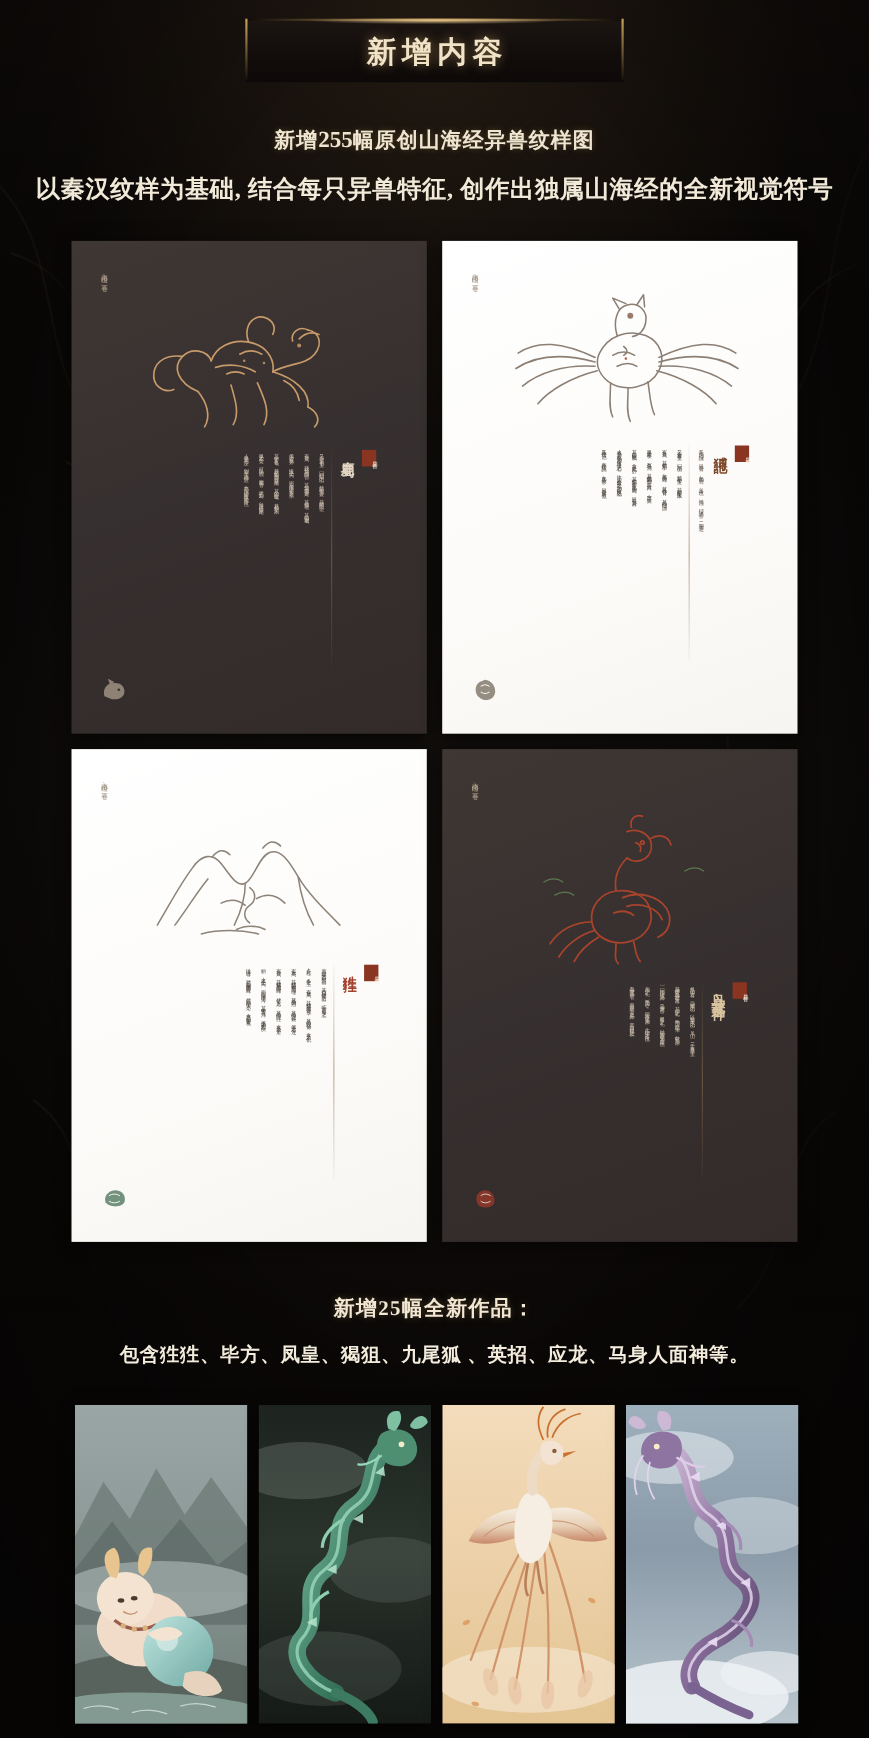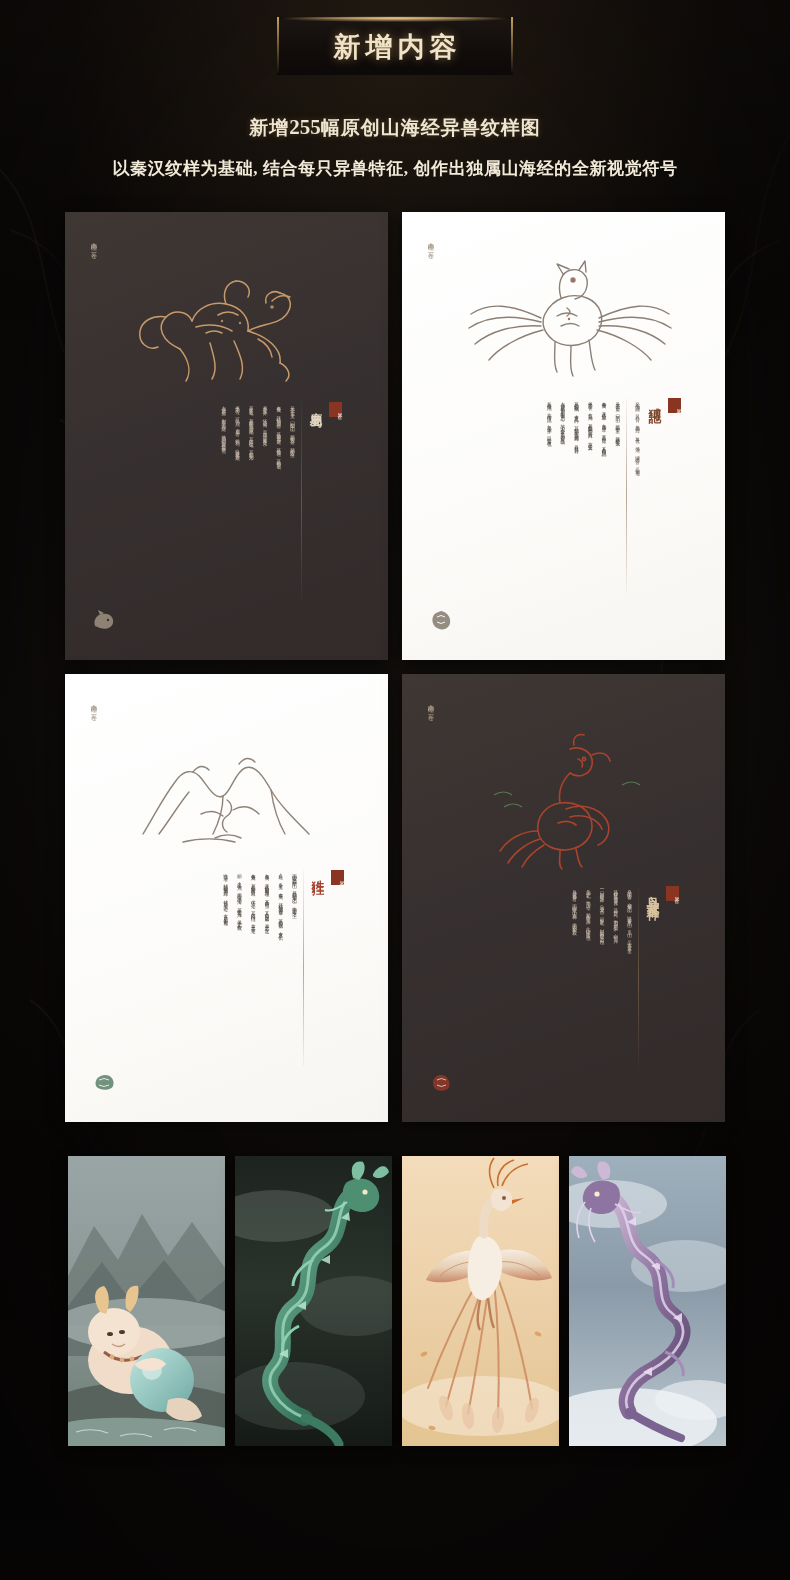--- a/index.html
+++ b/index.html
@@ -37,21 +37,21 @@
   }
 
   
   .title-wrap {
     padding-top: 17px;
     display: flex;
     justify-content: center;
   }
   .plaque {
     position: relative;
-    width: 236px;
+    width: 344px;
     height: 58px;
     display: flex;
     align-items: center;
     justify-content: center;
     background: linear-gradient(180deg, #1b1512 0%, #120d0b 55%, #0d0908 100%);
     border-top: 2px solid transparent;
     border-image: linear-gradient(90deg, rgba(160,120,60,0) 0%, #caa15e 50%, rgba(160,120,60,0) 100%) 1;
   }
   .plaque:before, .plaque:after {
     content: "";
@@ -93,21 +93,21 @@
     font-weight: 700;
     text-shadow: 0 0 6px rgba(180,140,80,0.35);
   }
   .headline-main .num {
     font-family: "Liberation Serif", serif;
     font-size: 21px;
     letter-spacing: 0;
   }
   .headline-sub {
     margin-top: 16px;
-    font-size: 17px;
+    font-size: 22px;
     color: #f2ead9;
     letter-spacing: 0.6px;
     font-weight: 700;
   }
 
   
   .spread-grid {
     margin: 32px auto 0;
     width: 660px;
     display: grid;
@@ -513,20 +513,24 @@
 
       <div class="page-mark left">
         <svg viewBox="0 0 26 24" aria-hidden="true">
           <path d="M6 17 C 3 11, 7 5, 13 5 C 19 5, 23 11, 21 17 C 19 22, 8 22, 6 17 Z" fill="#9b3a28" opacity="0.9"></path>
           <path d="M9 10 q 4 -3 9 0 M9 15 q 4 3 9 0" stroke="#f6e6da" stroke-width="0.9" fill="none"></path>
         </svg>
       </div>
     </div>
   </div>
 
+  <div class="mid-block">
+    <div class="mid-title">新增25幅全新作品：</div>
+    <div class="mid-sub">包含狌狌、毕方、凤皇、猲狙、九尾狐 、英招、应龙、马身人面神等。</div>
+  </div>
 
   <div class="art-strip">
 
     <div class="art-card">
       <span class="sr-only">狌狌</span>
       <svg viewBox="0 0 157 290" preserveAspectRatio="none" aria-hidden="true">
         <defs>
           <linearGradient id="a1bg" x1="0" y1="0" x2="0" y2="1">
             <stop offset="0%" stop-color="#9aa6a6"></stop>
             <stop offset="40%" stop-color="#8d9a98"></stop>

